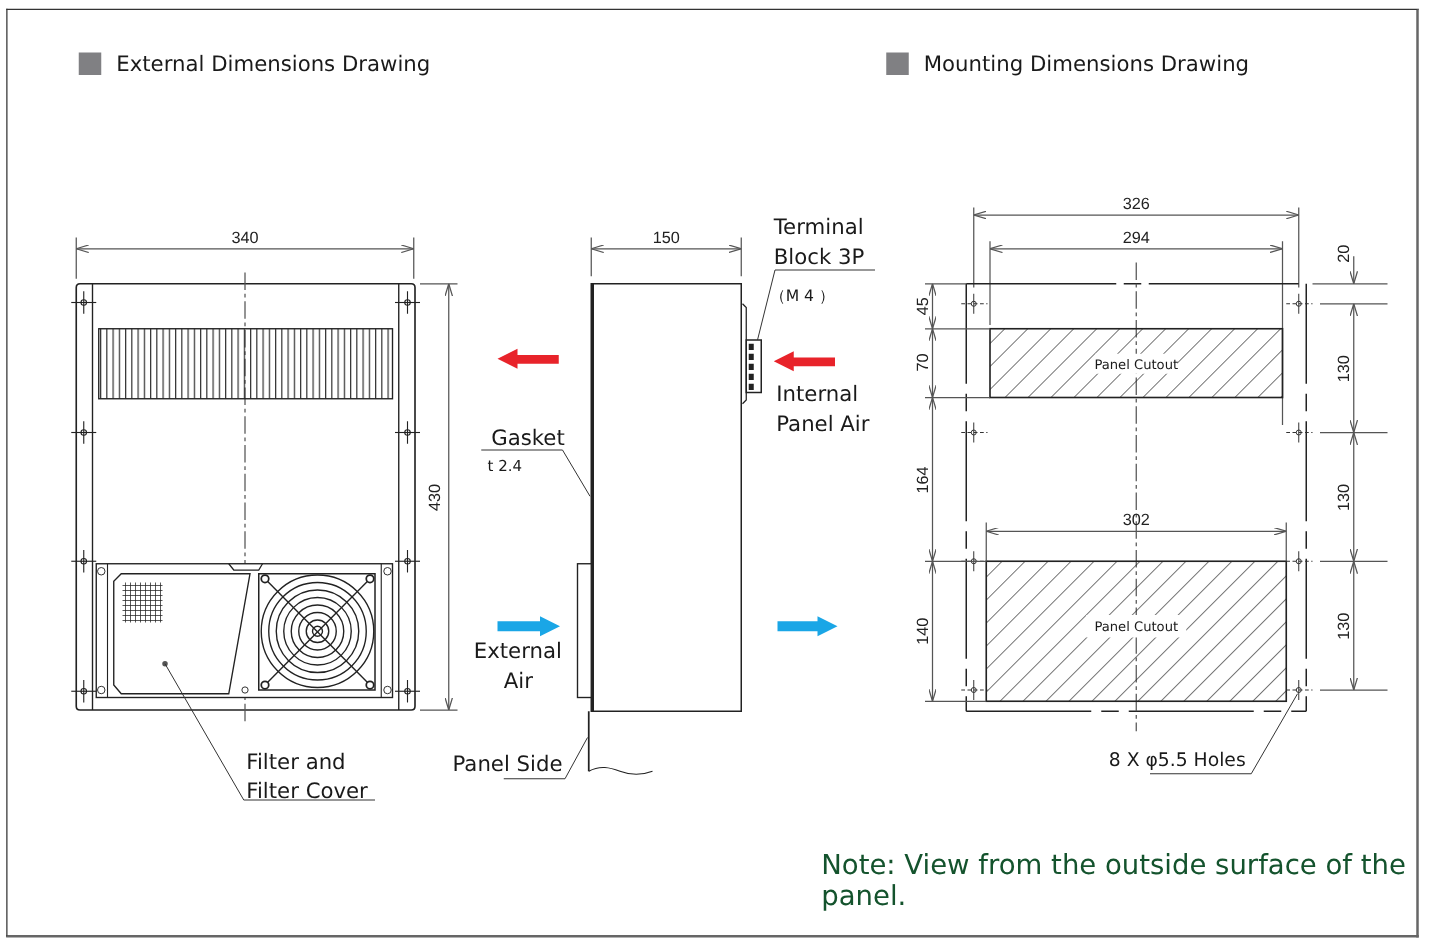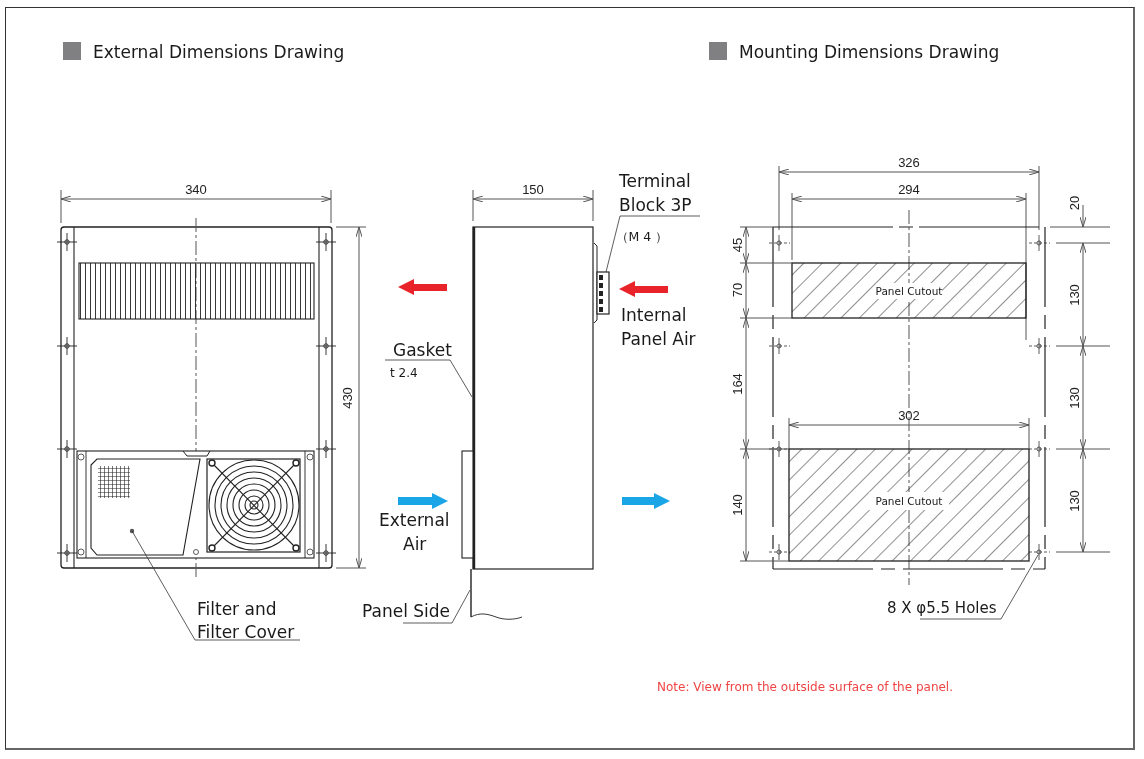--- a/index.html
+++ b/index.html
@@ -3,21 +3,21 @@
 <meta charset="utf-8">
 <style>
   html, body { margin: 0; padding: 0; background: #ffffff; }
   body { width: 1144px; height: 759px; position: relative; overflow: hidden; font-family: "DejaVu Sans", sans-serif; }
   .frame { position: absolute; left: 5px; top: 7px; width: 1130px; height: 743px; border: 1px solid #333; border-right: 2px solid #666; border-bottom: 2px solid #666; box-sizing: border-box; }
   .section-title { position: absolute; display: flex; align-items: flex-start; font-family: "DejaVu Sans", sans-serif; font-size: 17px; color: #1a1a1a; }
   .section-title .sq { width: 18px; height: 18px; background: #808083; margin-right: 12px; display: inline-block; }
   svg { position: absolute; left: 0; top: 0; }
   .lbl { font-family: "DejaVu Sans", sans-serif; fill: #1a1a1a; }
   .dim { font-family: "Liberation Sans", sans-serif; fill: #222; font-size: 13px; }
-  .note { position: absolute; left: 657px; top: 680px; font-size: 12px; color: #ef4444; font-family: "DejaVu Sans", sans-serif; }
+  .note { position: absolute; left: 657px; top: 680px; font-size: 22px; color: #14532d; font-family: "DejaVu Sans", sans-serif; }
 </style>
 </head>
 <body>
 
 <div class="frame"></div>
 
 <div class="section-title" style="left:63px; top:42px;">
   <span class="sq"></span>
   <span>External Dimensions Drawing</span>
 </div>

